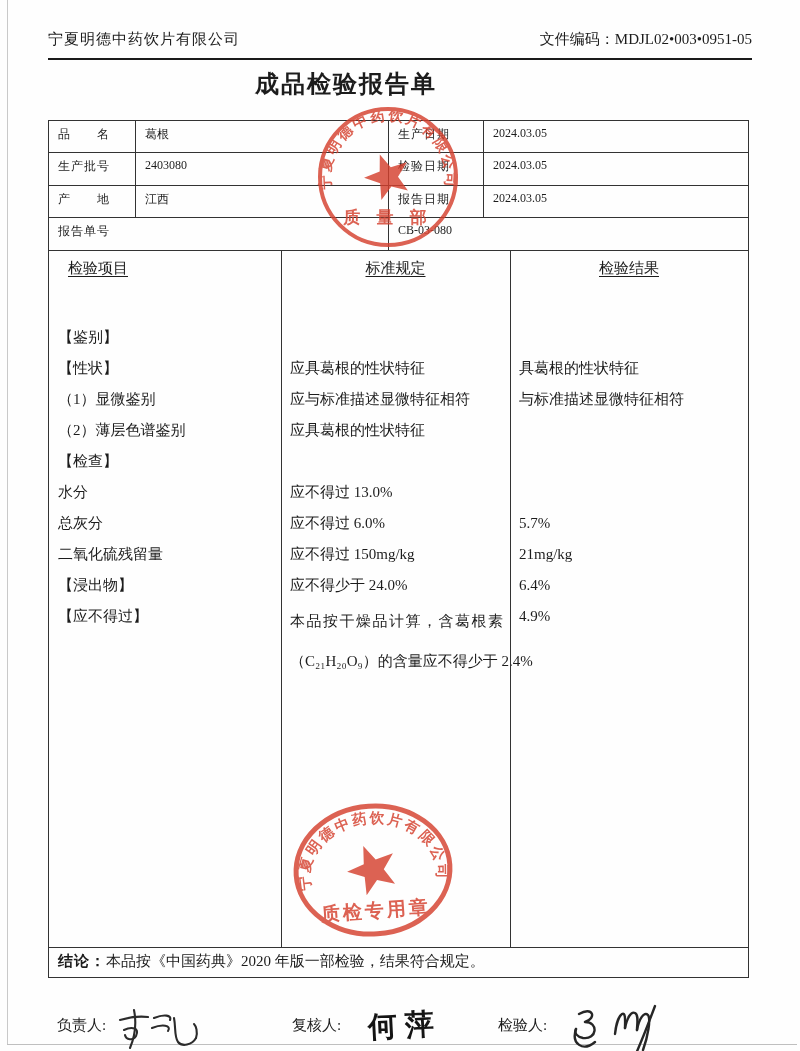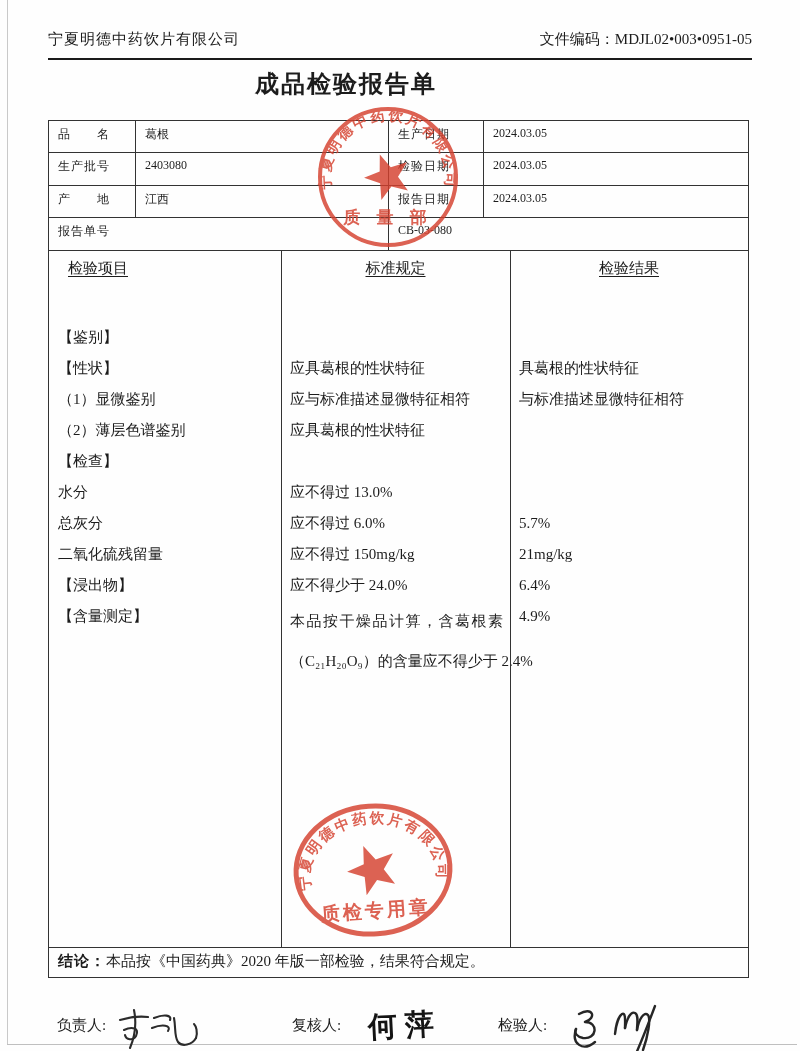--- a/index.html
+++ b/index.html
@@ -186,21 +186,21 @@
       </div>
     <div class="td2">
         <div class="ln">应不得少于 24.0%</div>
       </div>
     <div class="td3">
         <div class="ln">6.4%</div>
       </div>
   </div>
   <div class="tr">
     <div class="td1">
-        <div class="ln">【含量测定】</div>
+        <div class="ln">【应不得过】</div>
       </div>
     <div class="td2">
       <div class="ln just" style="line-height:40px;height:40px;">本品按干燥品计算，含葛根素</div>
       <div class="ln" style="line-height:40px;height:40px;">（C₂₁H₂₀O₉）的含量应不得少于 2.4%</div>
     </div>
     <div class="td3">
         <div class="ln">4.9%</div>
       </div>
   </div>
 </div>

